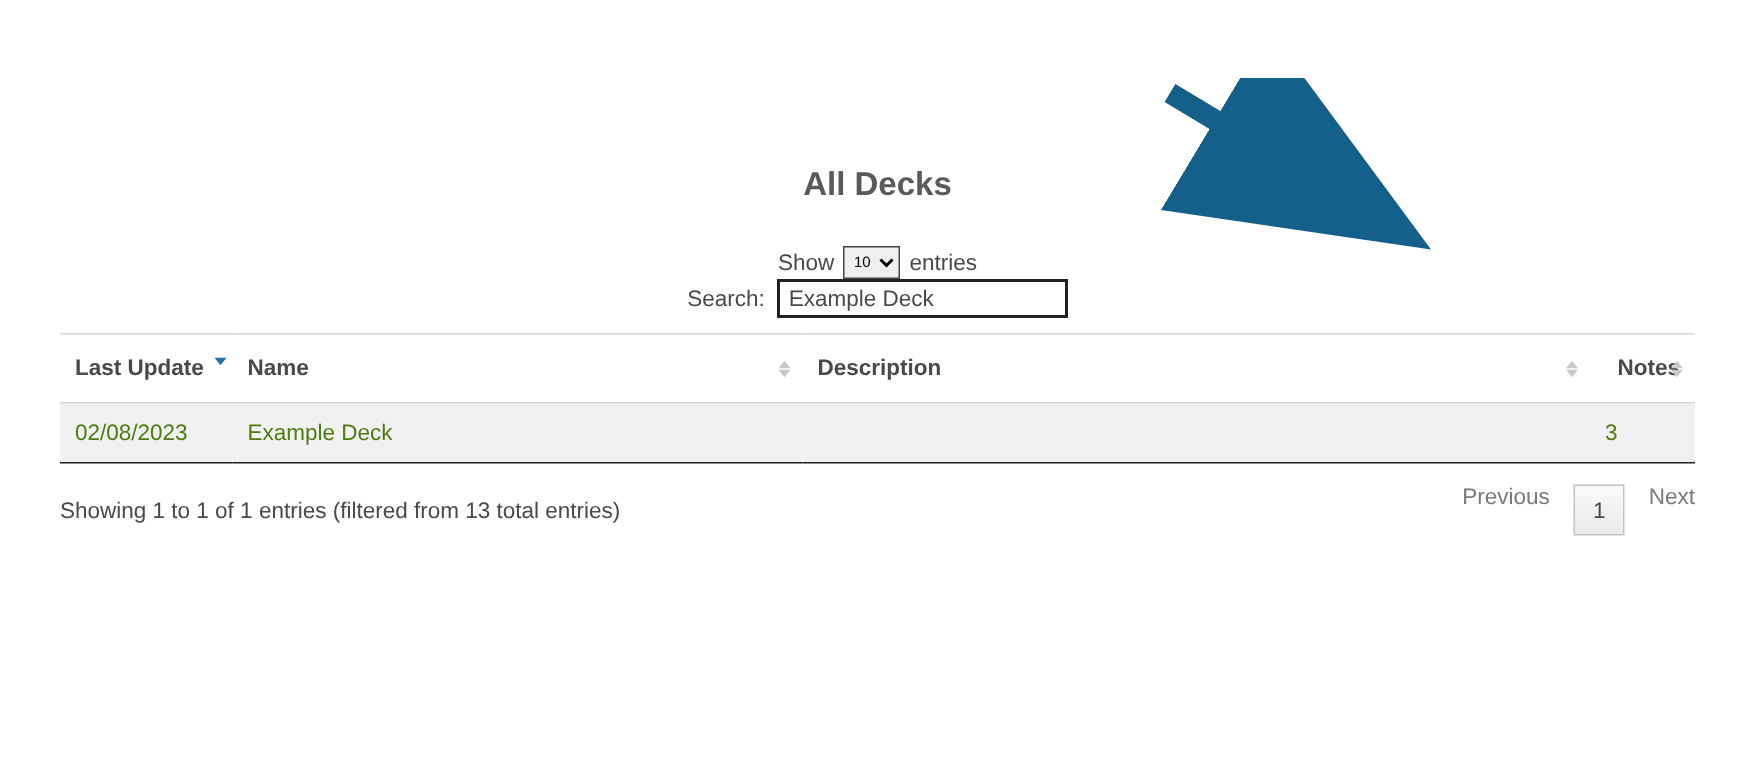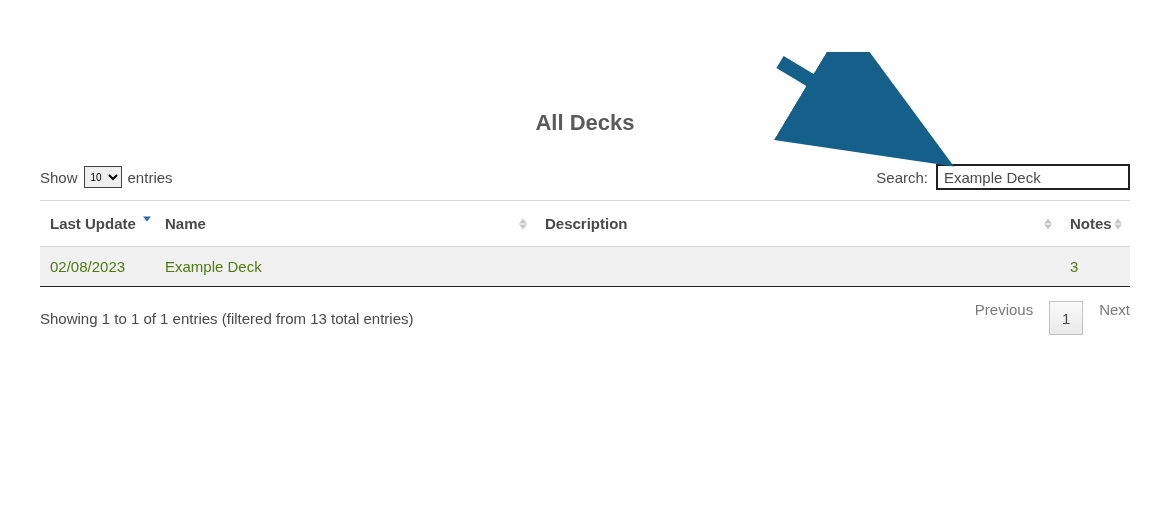--- a/index.html
+++ b/index.html
@@ -17,23 +17,24 @@
       text-align: center;
       font-size: 22px;
       font-weight: 600;
       color: #5a5a5a;
       padding-top: 110px;
       padding-bottom: 28px;
     }
 
     .controls-row {
       display: flex;
-      justify-content: space-between;
+      justify-content: center;
       align-items: center;
       padding: 0 40px 10px 40px;
+      flex-direction: column;
     }
 
     .length-control {
       display: flex;
       align-items: center;
       gap: 6px;
       color: #4a4a4a;
     }
     .length-control select {
       border: 1px solid #444;
@@ -75,21 +76,21 @@
       font-weight: 600;
       color: #4a4a4a;
       padding: 14px 10px;
       vertical-align: bottom;
       position: relative;
       border-bottom: 1px solid #d7d7d7;
     }
     table.data-table thead th.col-update { width: 115px; }
     table.data-table thead th.col-name   { width: 380px; }
     table.data-table thead th.col-desc   { }
-    table.data-table thead th.col-notes  { width: 70px; text-align: left;}
+    table.data-table thead th.col-notes  { width: 70px; text-align: right;}
 
     .sort-indicator {
       position: absolute;
       right: 8px;
       top: 50%;
       transform: translateY(-50%);
       display: flex;
       flex-direction: column;
       gap: 1px;
       line-height: 0;

